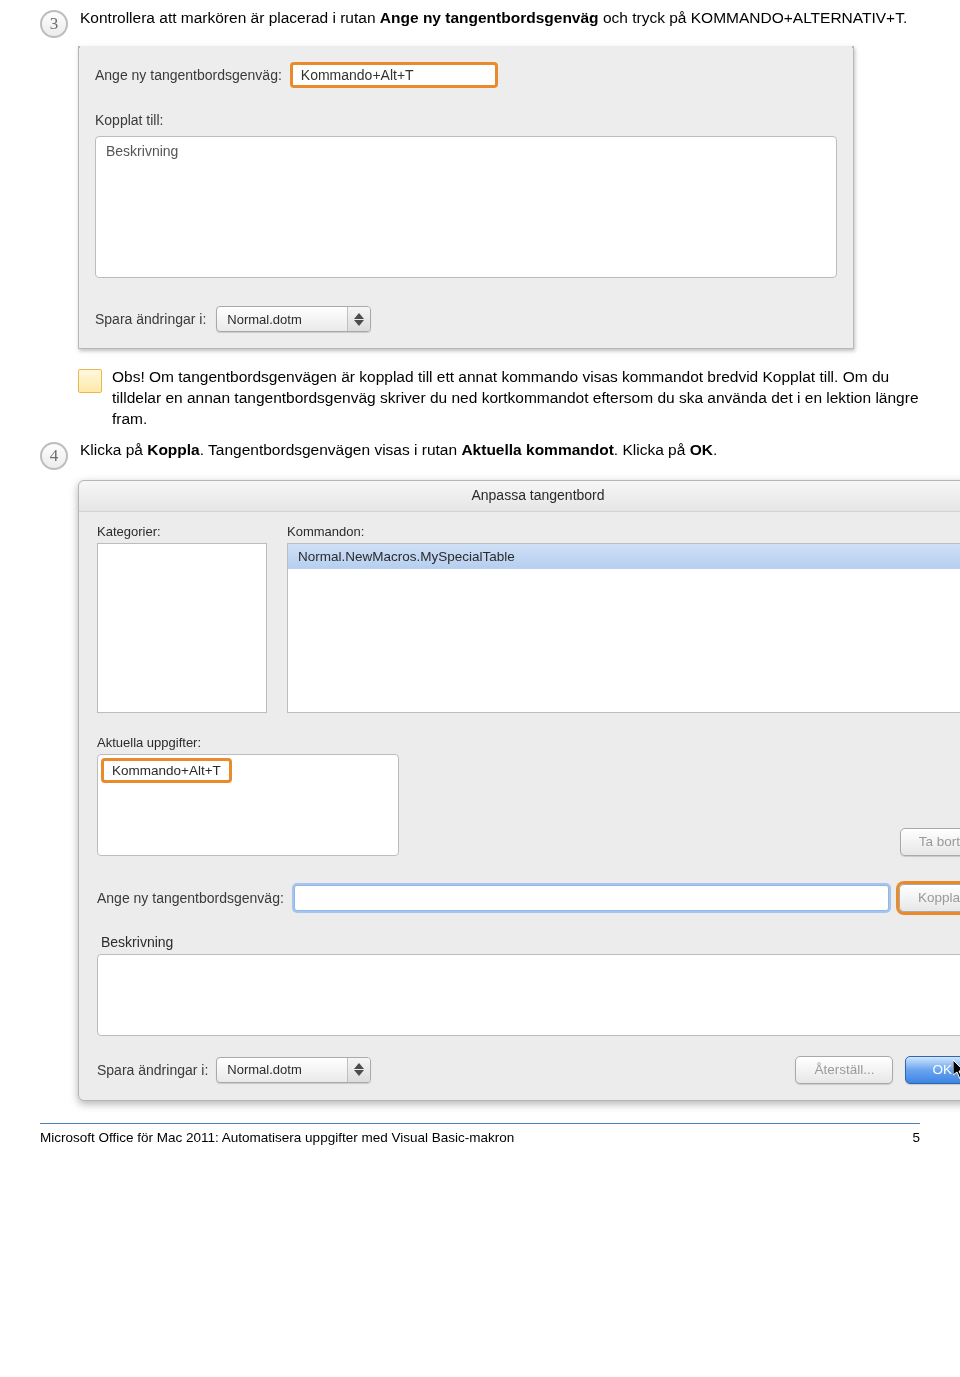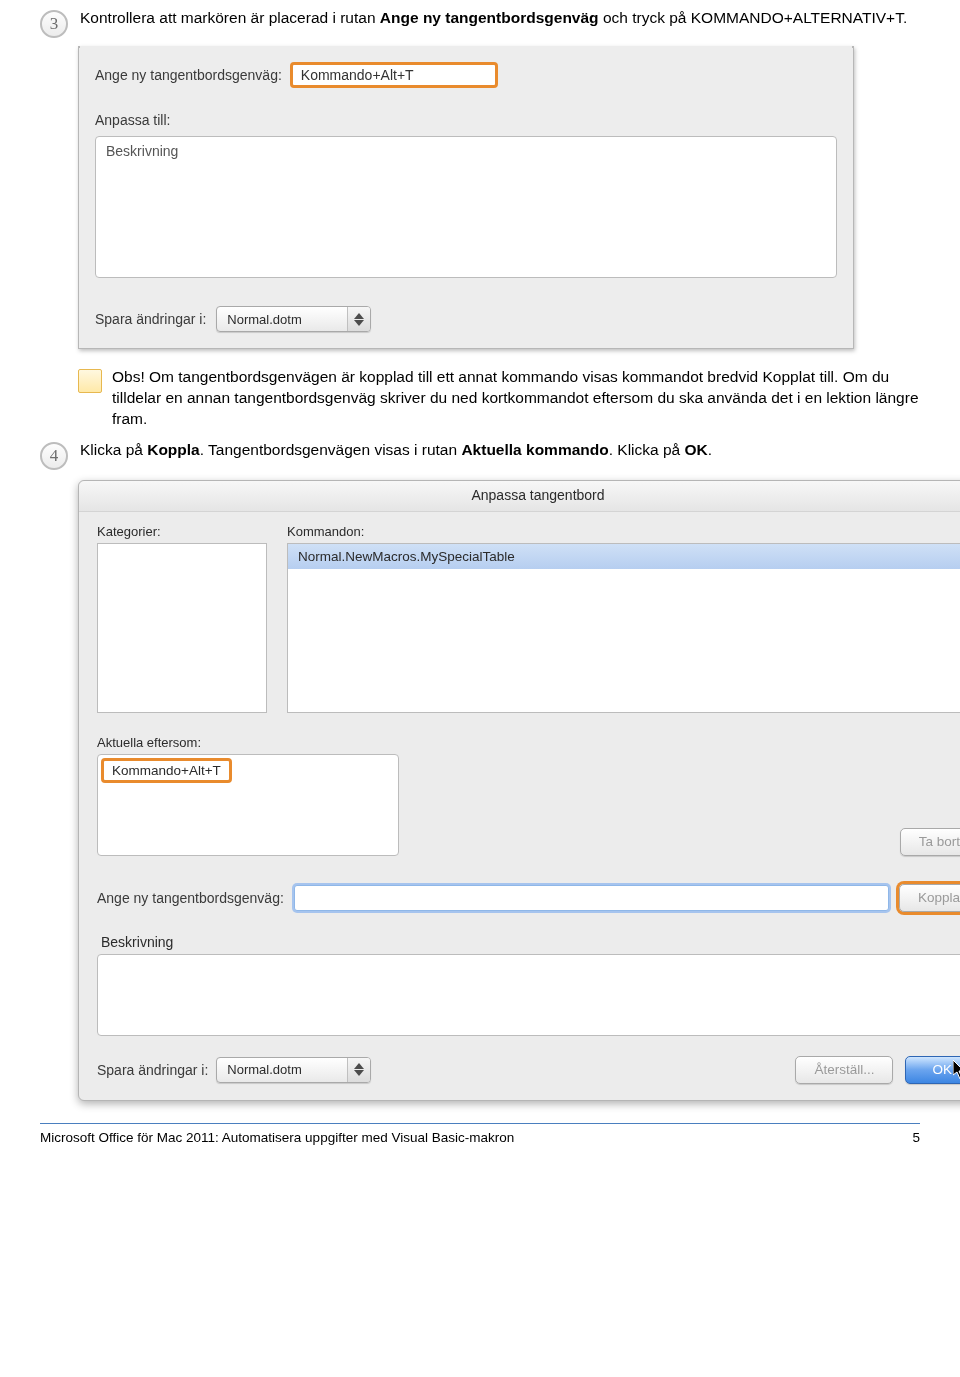--- a/index.html
+++ b/index.html
@@ -336,21 +336,21 @@
   </div>
 
   <div class="shot1">
     <div class="cap-top"></div>
 
     <div class="row-line">
       <span class="mac-label">Ange ny tangentbordsgenväg:</span>
       <span class="shortcut-field">Kommando+Alt+T</span>
     </div>
 
-    <div class="linked-label mac-label">Anpassa till:</div>
+    <div class="linked-label mac-label">Kopplat till:</div>
 
     <div class="desc-box">
       <span>Beskrivning</span>
     </div>
 
     <div class="save-row">
       <span class="mac-label">Spara ändringar i:</span>
       <span class="combo">
         <span class="combo-text">Normal.dotm</span>
         <span class="combo-arrows">
@@ -368,21 +368,21 @@
   <div class="note-row">
     <div class="note-icon"></div>
     <div class="note-body">
       <span class="b">Obs!</span><span> Om tangentbordsgenvägen är kopplad till ett annat kommando visas kommandot bredvid </span><span class="b">Kopplat till</span><span>. Om du tilldelar en annan tangentbordsgenväg skriver du ned kortkommandot eftersom du ska använda det i en lektion längre fram.</span>
     </div>
   </div>
 
   <div class="step">
     <div class="step-badge">4</div>
     <div class="step-body">
-      <span>Klicka på </span><span class="b">Koppla</span><span>. Tangentbordsgenvägen visas i rutan </span><span class="b">Aktuella kommando</span><span>. Klicka på </span><span class="b">OK</span><span>.</span>
+      <span>Klicka på </span><span class="b">Koppla</span><span>. Tangentbordsgenvägen visas i rutan </span><span class="b">Aktuella kommandot</span><span>. Klicka på </span><span class="b">OK</span><span>.</span>
     </div>
   </div>
 
   <div class="shot2">
     <div class="dlg-title">Anpassa tangentbord</div>
     <div class="dlg-body">
 
       <div class="two-col">
         <div class="col" style="flex:0 0 170px">
           <div class="col-label">Kategorier:</div>
@@ -391,21 +391,21 @@
         <div class="col">
           <div class="col-label">Kommandon:</div>
           <div class="listbox">
             <div class="sel-row">Normal.NewMacros.MySpecialTable</div>
           </div>
         </div>
       </div>
 
       <div class="curkeys-area">
         <div>
-          <div class="col-label">Aktuella eftersom:</div>
+          <div class="col-label">Aktuella uppgifter:</div>
           <div class="curkeys-box">
             <span class="ring">Kommando+Alt+T</span>
           </div>
         </div>
         <div>
           <span class="aqua-btn disabled">Ta bort</span>
         </div>
       </div>
 
       <div class="assign-row">

